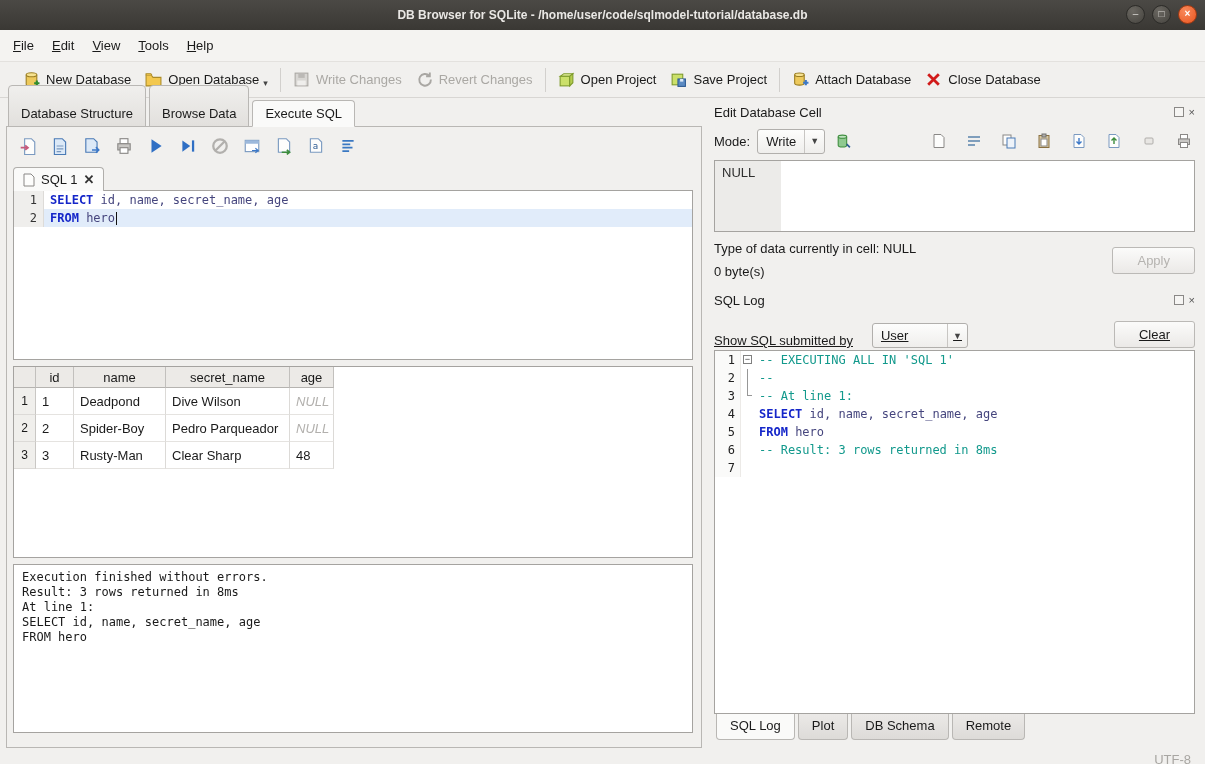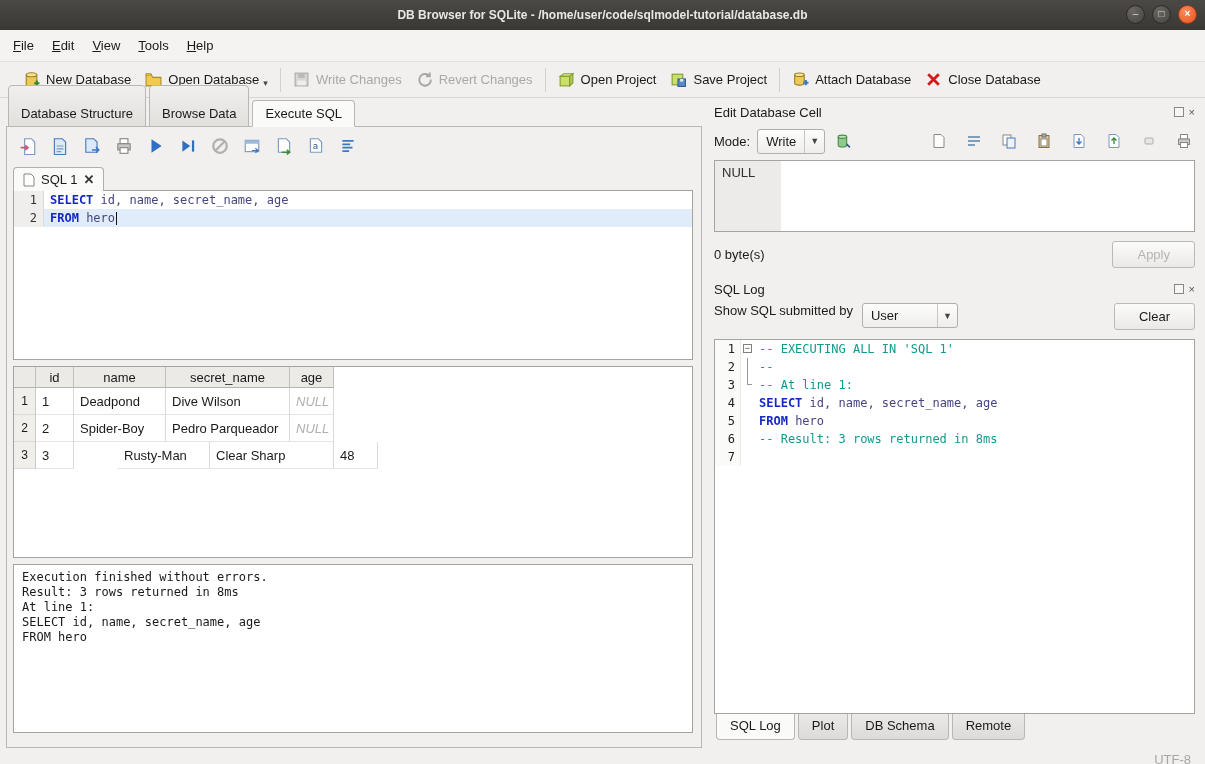--- a/index.html
+++ b/index.html
@@ -85,21 +85,21 @@
   .combo .arrow { font-size:9px; color:#444; border-left:1px solid #c8c6c3; margin-left:8px; padding:0 5px; height:100%;
                   display:flex; align-items:center; }
   .cell-icons { margin-left:auto; display:flex; gap:13px; align-items:center; }
   .cell-editor { border:1px solid #a5a3a0; background:#fff; height:72px; display:flex; margin-top:2px; }
   .cell-gutter { width:66px; background:#ecebe9; padding:4px 0 0 7px; color:#2e2e2e; }
   .info-row { display:flex; margin-top:9px; align-items:center; }
   .info-texts { flex:1; display:flex; flex-direction:column; gap:8px; }
   .btn { padding:5px 24px; background:linear-gradient(#fbfbfa,#ebe9e7); border:1px solid #bbb9b6; border-radius:3px; text-align:center; }
   .btn.disabled { color:#b5b3b0; }
   .log-title-row { margin-top:9px; }
-  .log-controls { display:flex; align-items:flex-start; gap:9px; height:34px; margin-top:2px; }
+  .log-controls { display:flex; align-items:flex-end; gap:19px; height:34px; margin-top:2px;text-decoration:underline; }
   .log-controls .spacer { flex:1; }
   .log-box { border:1px solid #a5a3a0; background:#fff; flex:1; margin-top:2px; overflow:hidden;
              font-family:"DejaVu Sans Mono", monospace; font-size:12px; }
   .log-line { display:flex; height:18px; line-height:18px; }
   .log-line .lnum { width:26px; text-align:right; padding-right:5px; color:#222; background:#fafaf9; border-right:1px solid #eceae7; flex-shrink:0; }
   .fold-col { width:15px; position:relative; flex-shrink:0; }
   .fold-minus { position:absolute; left:2px; top:4px; width:9px; height:9px; border:1px solid #808080; background:#fff;
                 font-size:9px; line-height:7px; text-align:center; color:#333; font-family:"Liberation Sans",sans-serif; }
   .fold-line { position:absolute; left:6px; top:0; width:1px; height:18px; background:#979797; }
   .fold-corner { position:absolute; left:6px; top:0; width:5px; height:9px; border-left:1px solid #979797; border-bottom:1px solid #979797; }
@@ -338,21 +338,21 @@
           <div class="tr">
             <div class="rowhead">2</div>
             <div class="td" style="width: 38px;">2</div>
             <div class="td" style="width: 92px;">Spider-Boy</div>
             <div class="td" style="width: 124px;">Pedro Parqueador</div>
             <div class="td muted" style="width: 44px;">NULL</div>
           </div>
           <div class="tr">
             <div class="rowhead">3</div>
             <div class="td" style="width: 38px;">3</div>
-            <div class="td" style="width: 92px; margin-left: 44px;">Rusty-Man</div>
+            <div class="td" style="width: 92px;">Rusty-Man</div>
             <div class="td" style="width: 124px;">Clear Sharp</div>
             <div class="td" style="width: 44px;">48</div>
           </div>
         </div>
 
       <div class="message">Execution finished without errors.
 Result: 3 rows returned in 8ms
 At line 1:
 SELECT id, name, secret_name, age
 FROM hero</div>
@@ -433,20 +433,21 @@
       </span>
     </div>
 
     <div class="cell-editor">
       <div class="cell-gutter">NULL</div>
       <div style="flex:1;background:#fff;"></div>
     </div>
 
     <div class="info-row">
       <div class="info-texts">
+        <span>Type of data currently in cell: NULL</span>
         <span>0 byte(s)</span>
       </div>
       <div class="btn disabled">Apply</div>
     </div>
 
     <div class="section-title-row log-title-row">
       <div class="section-title">SQL Log</div>
       <div class="panel-icons">
         <span class="mini-sq"></span>
         <span class="mini-x">×</span>

